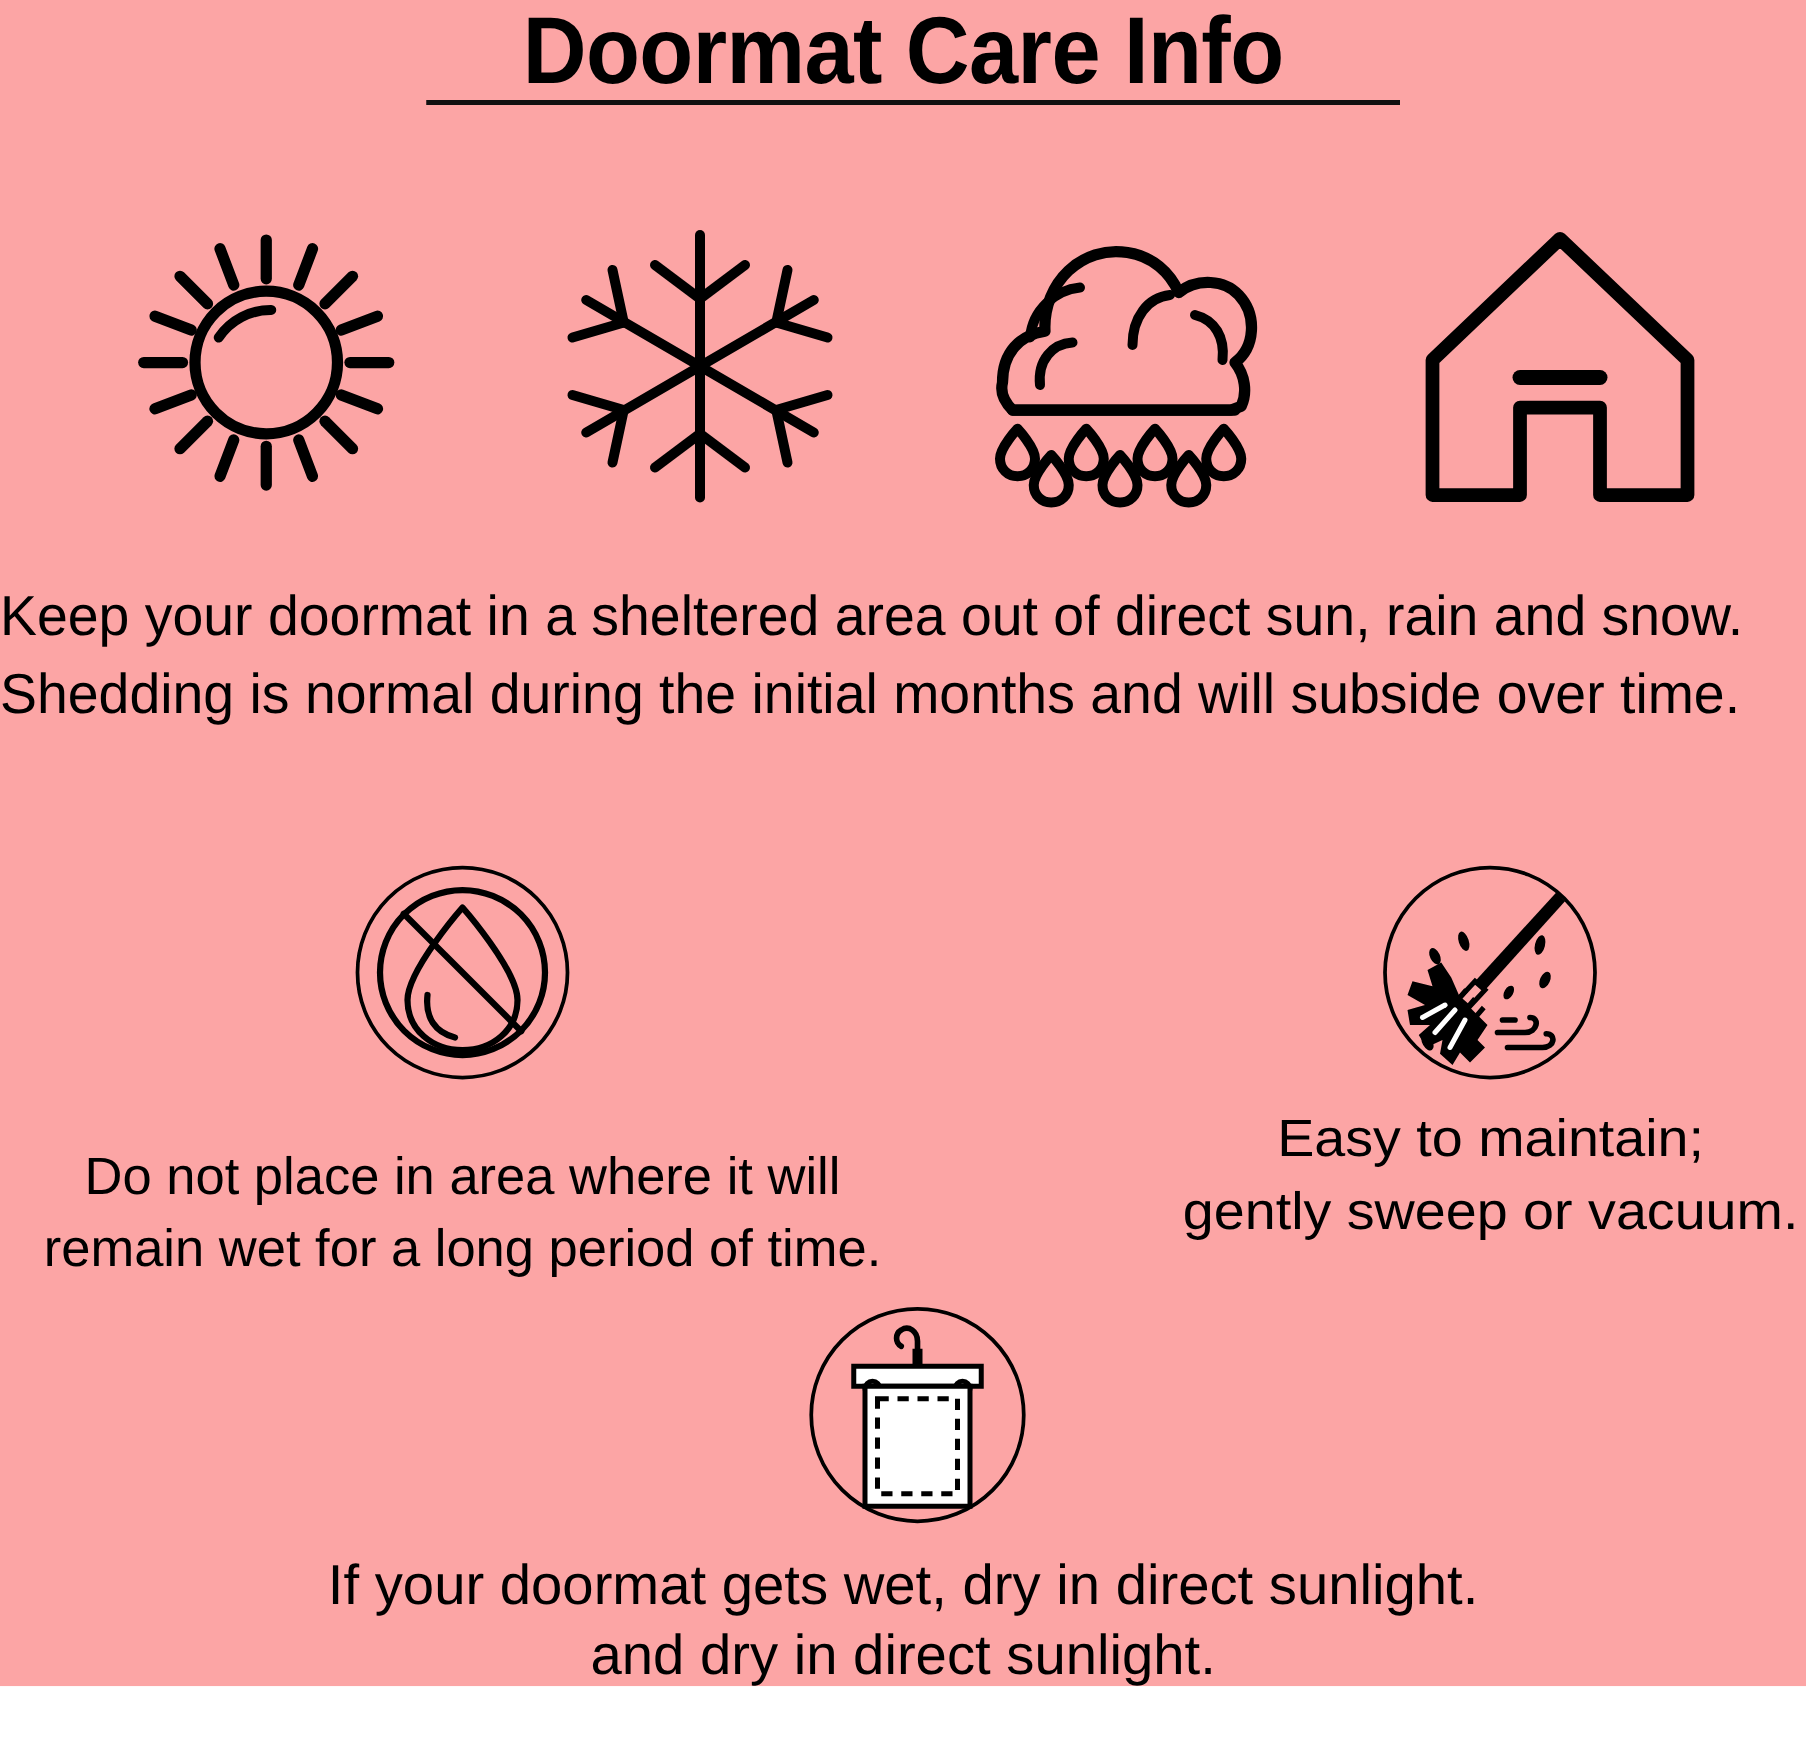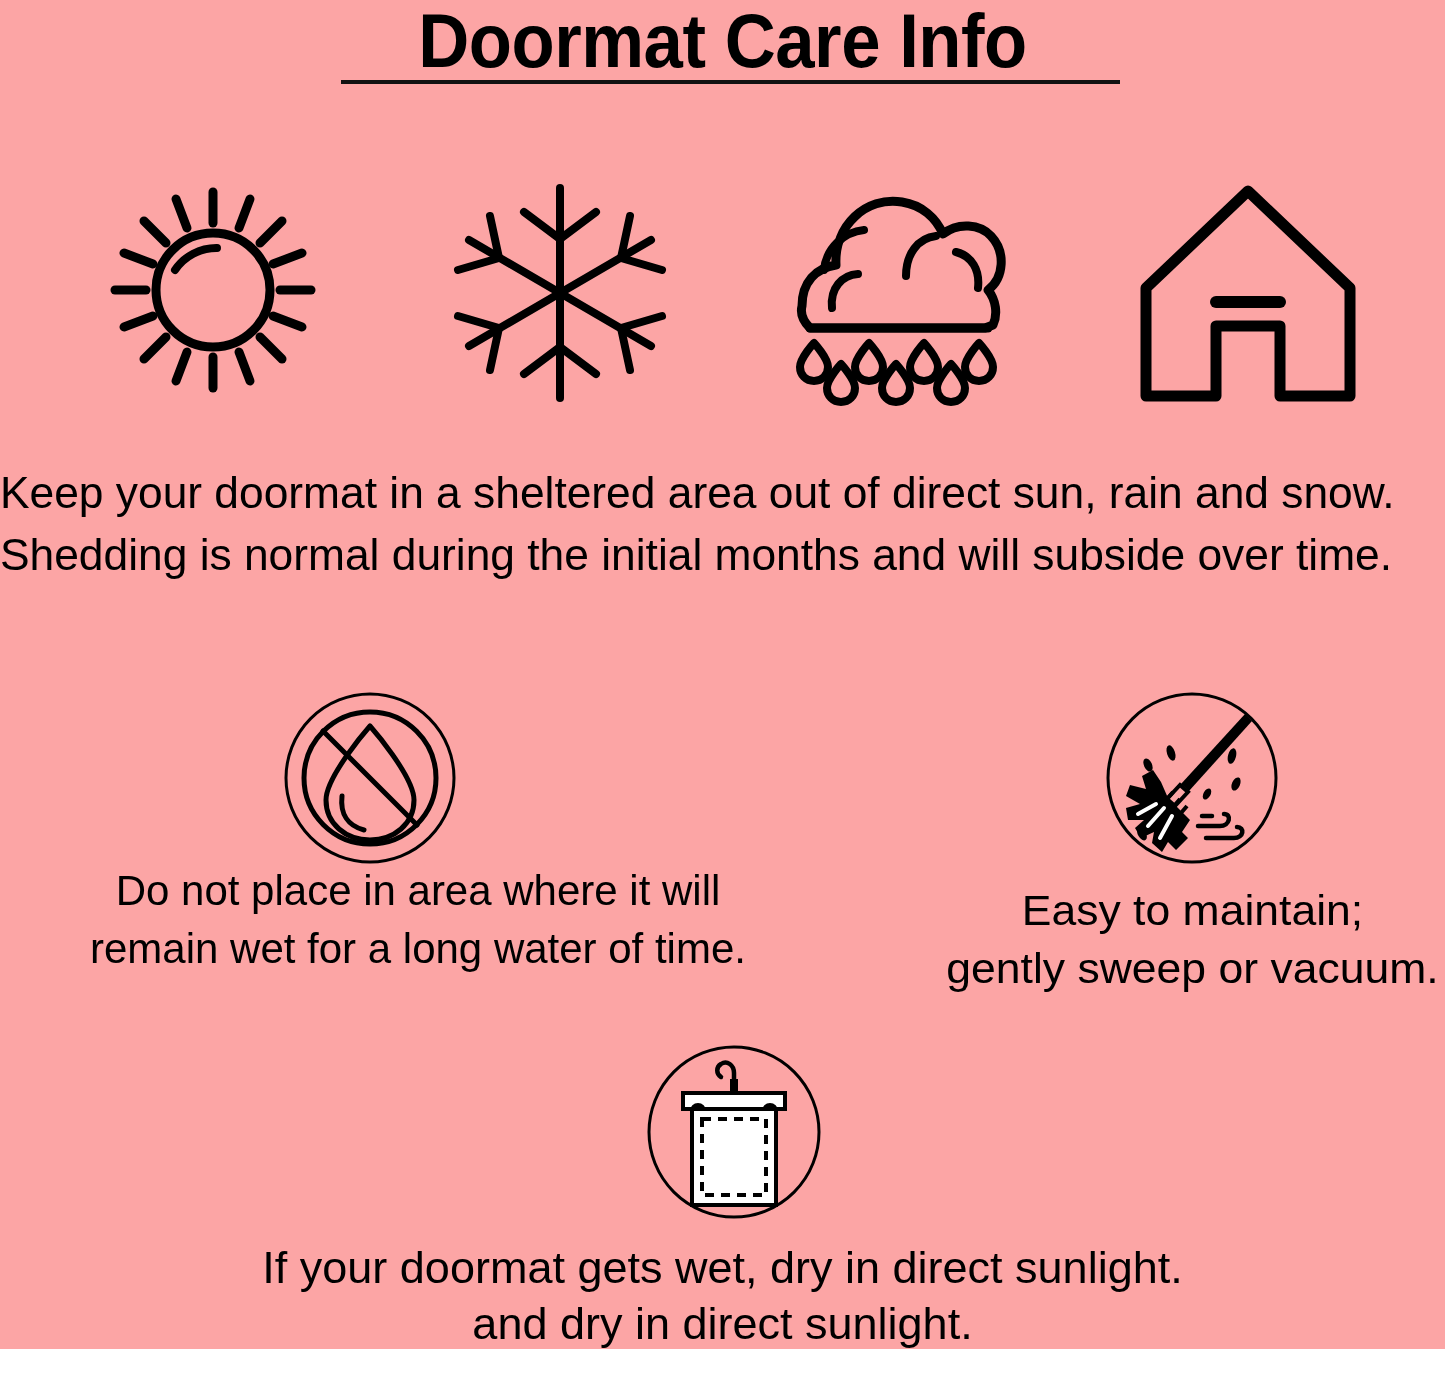--- a/index.html
+++ b/index.html
@@ -99,23 +99,22 @@
     position: absolute;
     text-align: center;
     font-family: "Liberation Sans Narrow", "Liberation Sans", sans-serif;
     font-size: 42px;
     line-height: 58px;
     font-weight: 400;
     white-space: nowrap;
   }
   #caption-nowater {
     left: 0px;
-    top: 862px;
+    top: 912px;
     width: 740px;
-    padding-left: 48px;
   }
   #caption-broom {
     left: 905px;
     top: 882px;
     width: 575px;
     transform: scaleX(1.06);
     transform-origin: center top;
   }
   .caption .line { display: block; }
 
@@ -320,21 +319,21 @@
         <ellipse cx="128" cy="66" rx="4" ry="8" transform="rotate(14 128 66)"></ellipse>
         <ellipse cx="132" cy="94" rx="4" ry="7" transform="rotate(24 132 94)"></ellipse>
         <ellipse cx="103" cy="104" rx="3.5" ry="6" transform="rotate(30 103 104)"></ellipse>
         <ellipse cx="38" cy="144" rx="4" ry="7" transform="rotate(-30 38 144)"></ellipse>
       </g>
     </svg>
   </div>
 
   <div class="caption" id="caption-nowater">
     <span class="line">Do not place in area where it will</span>
-    <span class="line">remain wet for a long water of time.</span>
+    <span class="line">remain wet for a long period of time.</span>
   </div>
 
   <div class="caption" id="caption-broom">
     <span class="line">Easy to maintain;</span>
     <span class="line">gently sweep or vacuum.</span>
   </div>
 
   <div id="badge-hangdry">
     <svg width="178" height="178" viewBox="0 0 178 178">
       <circle cx="89" cy="89" r="85" fill="none" stroke="#000000" stroke-width="3"></circle>

